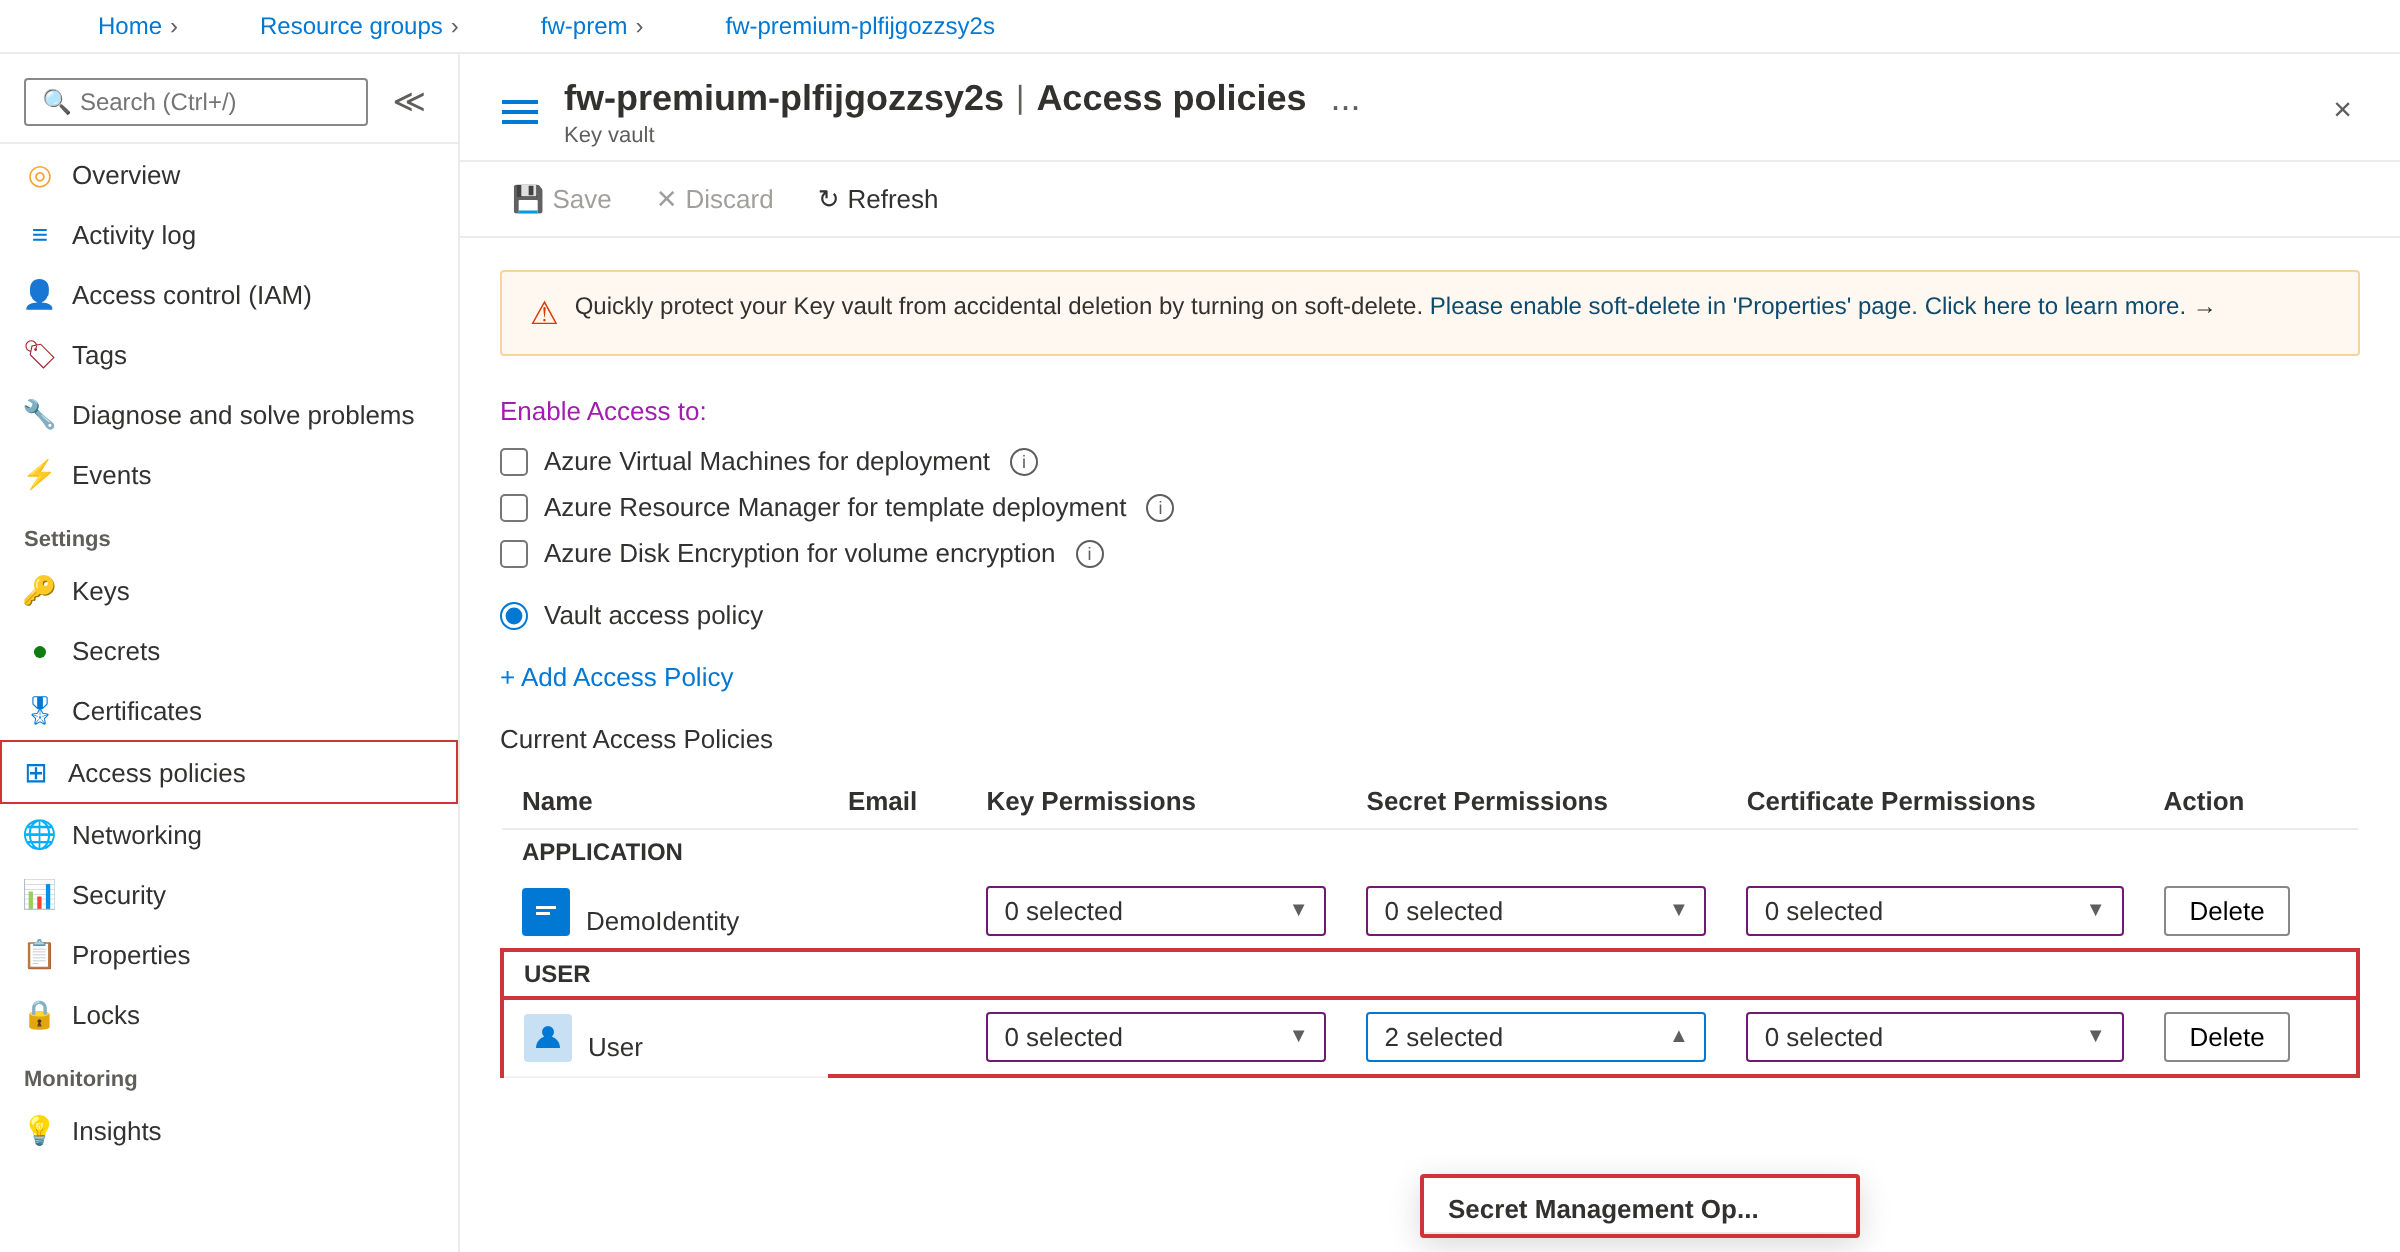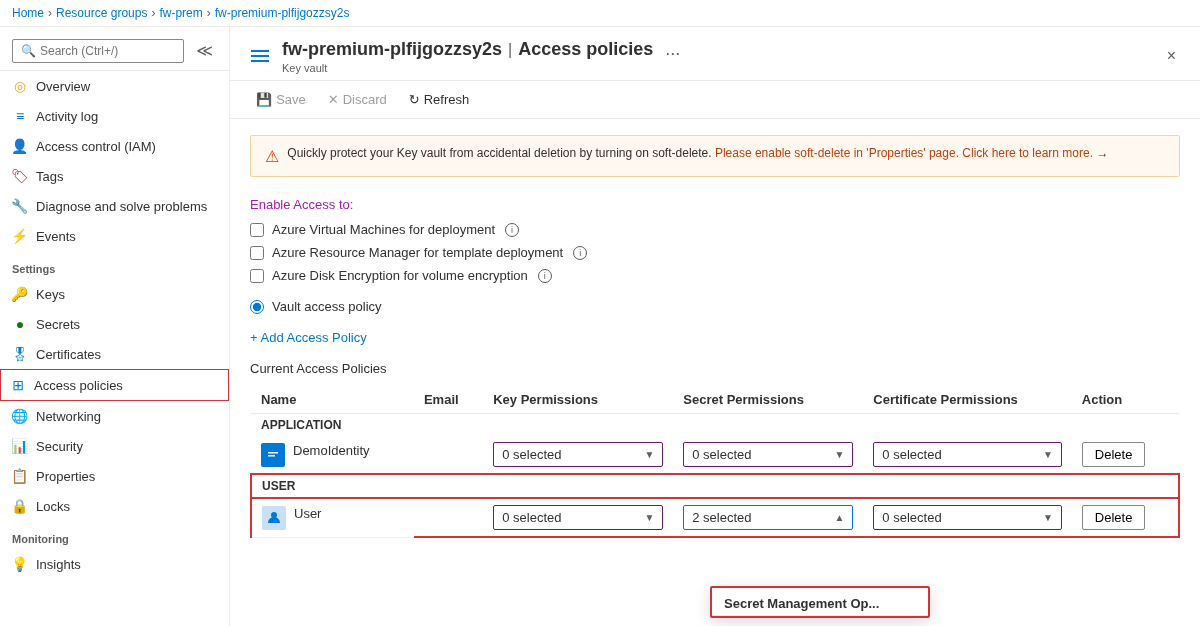--- a/index.html
+++ b/index.html
@@ -2,21 +2,21 @@
 <html><head>
   <meta charset="utf-8">
   <style>
     * { box-sizing: border-box; margin: 0; padding: 0; }
     body { font-family: 'Segoe UI', Arial, sans-serif; font-size: 13px; color: #323130; background: #fff; overflow: hidden; }
 
     
     .app-container { display: flex; flex-direction: column; height: 626px; width: 1200px; }
     .breadcrumb-bar { display: flex; align-items: center; padding: 6px 12px; font-size: 12px; color: #0078d4; background: #fff; border-bottom: 1px solid #edebe9; }
     .breadcrumb-bar span { color: #605e5c; }
-    .breadcrumb-bar a { color: #0078d4; text-decoration: none; cursor: pointer; }
+    .breadcrumb-bar a { color: #0078d4; text-decoration: none; cursor: pointer; margin-left: 37px; }
     .breadcrumb-sep { margin: 0 4px; color: #605e5c; }
 
     .main-area { display: flex; flex: 1; overflow: hidden; }
 
     
     .sidebar { width: 230px; min-width: 230px; background: #fff; border-right: 1px solid #edebe9; overflow-y: auto; display: flex; flex-direction: column; }
     .sidebar-header { padding: 10px 12px 6px; display: flex; align-items: center; gap: 8px; border-bottom: 1px solid #edebe9; }
     .sidebar-search { flex: 1; display: flex; align-items: center; border: 1px solid #8a8886; border-radius: 2px; padding: 4px 8px; gap: 4px; cursor: text; }
     .sidebar-search input { border: none; outline: none; font-size: 12px; width: 100%; color: #323130; }
     .collapse-btn { cursor: pointer; padding: 4px; color: #605e5c; font-size: 16px; }
@@ -41,21 +41,21 @@
 
     .toolbar { display: flex; align-items: center; gap: 2px; padding: 6px 16px; border-bottom: 1px solid #edebe9; }
     .toolbar-btn { display: flex; align-items: center; gap: 4px; padding: 5px 10px; cursor: pointer; font-size: 13px; color: #323130; background: none; border: none; border-radius: 2px; }
     .toolbar-btn.disabled { color: #a19f9d; cursor: default; }
 
     .content-body { flex: 1; overflow-y: auto; padding: 16px 20px; position: relative; }
 
     
     .warning-banner { background: #fff8f0; border: 1px solid #f7d49f; border-radius: 2px; padding: 10px 14px; margin-bottom: 20px; display: flex; align-items: flex-start; gap: 8px; font-size: 12px; color: #323130; }
     .warning-icon { color: #d83b01; font-size: 16px; flex-shrink: 0; margin-top: 1px; }
-    .warning-link { color: #c2410c; cursor: pointer; text-decoration: none; }
+    .warning-link { color: #0c4a6e; cursor: pointer; text-decoration: none; }
 
     
     .section-title { font-size: 13px; color: #a21caf; margin-bottom: 10px; }
     .checkbox-row { display: flex; align-items: center; gap: 8px; margin-bottom: 8px; font-size: 13px; }
     .checkbox-row input[type="checkbox"] { width: 14px; height: 14px; accent-color: #0078d4; cursor: pointer; }
     .info-icon { width: 14px; height: 14px; border: 1px solid #605e5c; border-radius: 50%; display: inline-flex; align-items: center; justify-content: center; font-size: 9px; color: #605e5c; cursor: pointer; margin-left: 2px; }
 
     
     .permission-model-row { display: flex; gap: 16px; margin: 16px 0; }
     .permission-label { font-size: 13px; color: #323130; min-width: 140px; padding-top: 2px; }
@@ -73,21 +73,21 @@
     .policies-table th { text-align: left; padding: 6px 10px; font-weight: 600; color: #323130; border-bottom: 1px solid #edebe9; }
     .policies-table td { padding: 6px 10px; vertical-align: middle; }
     .table-group-row td { font-weight: 700; font-size: 12px; padding: 4px 10px; color: #323130; }
     .table-row td { border-bottom: 1px solid #f3f2f1; }
 
     
     .entity-icon { width: 24px; height: 24px; background: #c7e0f4; display: flex; align-items: center; justify-content: center; border-radius: 2px; }
     .entity-icon.blue { background: #0078d4; }
     .entity-icon svg { width: 16px; height: 16px; }
 
-    .entity-cell { display: flex; align-items: flex-start; gap: 8px; }
+    .entity-cell { display: flex; align-items: flex-end; gap: 8px; }
 
     
     .dropdown { display: flex; align-items: center; justify-content: space-between; border: 1px solid #701a75; border-radius: 2px; padding: 4px 8px; min-width: 130px; cursor: pointer; background: #fff; font-size: 13px; }
     .dropdown-arrow { font-size: 10px; color: #605e5c; }
     .dropdown.open { border-color: #0078d4; }
 
     
     .delete-btn { padding: 4px 12px; border: 1px solid #8a8886; background: #fff; cursor: pointer; font-size: 13px; border-radius: 2px; }
     .popup-dropdown { position: absolute; background: #fff; border: 2px solid #d13438; border-radius: 2px; z-index: 200; box-shadow: 0 4px 16px rgba(0,0,0,0.15); min-width: 200px; }
     .popup-section-header { padding: 8px 12px 4px; font-weight: 600; font-size: 13px; color: #323130; border-bottom: 1px solid #edebe9; }

